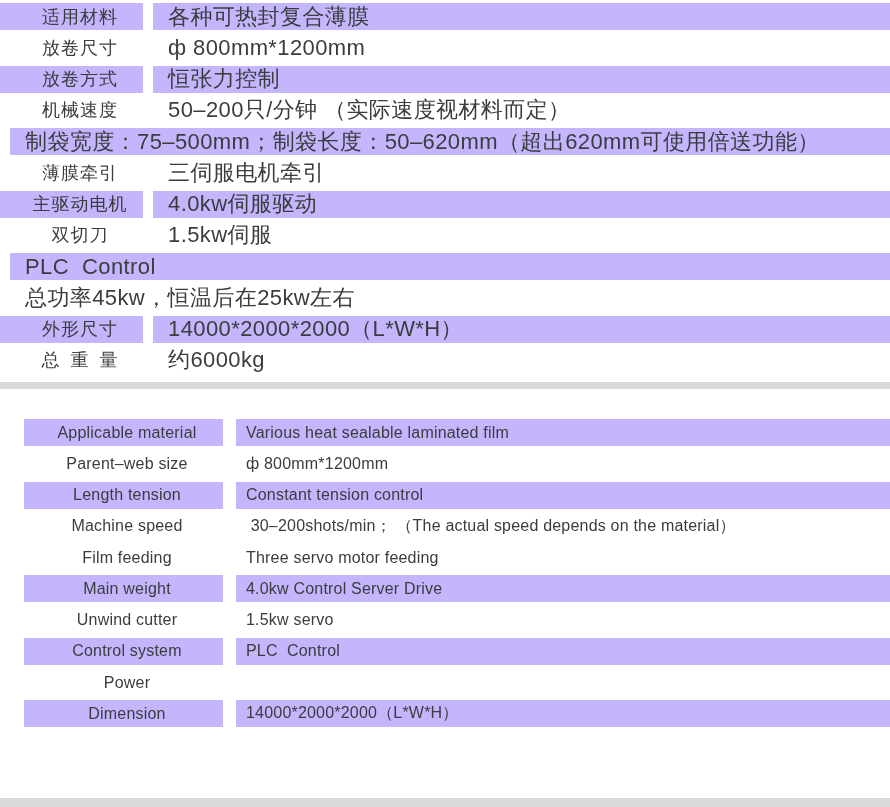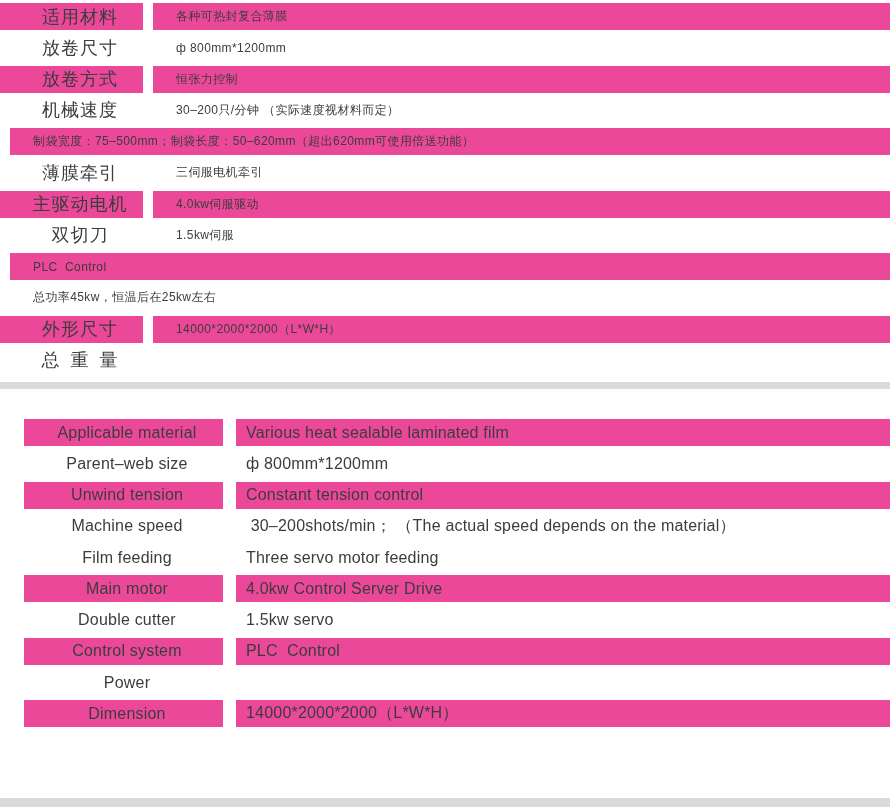--- a/index.html
+++ b/index.html
@@ -16,31 +16,31 @@
   .spec-table { position: absolute; left: 0; width: 890px; }
   #cn-table { top: 3px; }
   #en-table { top: 419px; margin-left: 24px; }
 
   .row { display: flex; height: 27px; margin-bottom: 4.25px; }
   .cell {
     display: flex; align-items: center;
     white-space: pre-wrap;
     overflow: hidden;
   }
-  .shaded .cell { background: #ec4899; }
+  .shaded .cell { background: #c4b5fd; }
 
   
   .cn-label {
     width: 143px; justify-content: center; padding-left: 17px;
     font-size: 18px; letter-spacing: 1px;
   }
   .cn-gap { width: 10px; }
   .cn-value {
-    flex: 1; padding-left: 23px;
-    font-size: 12px; letter-spacing: 0.4px;
+    flex: 1; padding-left: 15px;
+    font-size: 22px; letter-spacing: 0.4px;
   }
 
   
   .en-label {
     width: 199px; justify-content: center; padding-left: 7px;
     font-size: 16px; letter-spacing: 0.2px;
   }
   .en-gap { width: 13px; }
   .en-value {
     flex: 1; padding-left: 10px;
@@ -66,21 +66,21 @@
     <div class="cell cn-value">ф 800mm*1200mm</div>
   </div>
   <div class="row shaded">
     <div class="cell cn-label">放卷方式</div>
     <div class="cn-gap"></div>
     <div class="cell cn-value">恒张力控制</div>
   </div>
   <div class="row">
     <div class="cell cn-label">机械速度</div>
     <div class="cn-gap"></div>
-    <div class="cell cn-value">30–200只/分钟 （实际速度视材料而定）</div>
+    <div class="cell cn-value">50–200只/分钟 （实际速度视材料而定）</div>
   </div>
   <div class="row shaded">
     <div class="cn-gap"></div>
     <div class="cell cn-value">制袋宽度：75–500mm；制袋长度：50–620mm（超出620mm可使用倍送功能）</div>
   </div>
   <div class="row">
     <div class="cell cn-label">薄膜牵引</div>
     <div class="cn-gap"></div>
     <div class="cell cn-value">三伺服电机牵引</div>
   </div>
@@ -103,58 +103,59 @@
     <div class="cell cn-value">总功率45kw，恒温后在25kw左右</div>
   </div>
   <div class="row shaded">
     <div class="cell cn-label">外形尺寸</div>
     <div class="cn-gap"></div>
     <div class="cell cn-value">14000*2000*2000（L*W*H）</div>
   </div>
   <div class="row">
     <div class="cell cn-label">总 重 量</div>
     <div class="cn-gap"></div>
+    <div class="cell cn-value">约6000kg</div>
   </div>
 </div>
 
 <div id="mid-divider" class="divider"></div>
 
 <div id="en-table" class="spec-table">
   <div class="row shaded">
     <div class="cell en-label">Applicable material</div>
     <div class="en-gap"></div>
     <div class="cell en-value">Various heat sealable laminated film</div>
   </div>
   <div class="row">
     <div class="cell en-label">Parent–web size</div>
     <div class="en-gap"></div>
     <div class="cell en-value">ф 800mm*1200mm</div>
   </div>
   <div class="row shaded">
-    <div class="cell en-label">Unwind tension</div>
+    <div class="cell en-label">Length tension</div>
     <div class="en-gap"></div>
     <div class="cell en-value">Constant tension control</div>
   </div>
   <div class="row">
     <div class="cell en-label">Machine speed</div>
     <div class="en-gap"></div>
     <div class="cell en-value"> 30–200shots/min； （The actual speed depends on the material）</div>
   </div>
   <div class="row">
     <div class="cell en-label">Film feeding</div>
     <div class="en-gap"></div>
     <div class="cell en-value">Three servo motor feeding</div>
   </div>
   <div class="row shaded">
-    <div class="cell en-label">Main motor</div>
+    <div class="cell en-label">Main weight</div>
     <div class="en-gap"></div>
     <div class="cell en-value">4.0kw Control Server Drive</div>
   </div>
   <div class="row">
-    <div class="cell en-label">Double cutter</div>
+    <div class="cell en-label">Unwind cutter</div>
     <div class="en-gap"></div>
     <div class="cell en-value">1.5kw servo</div>
   </div>
   <div class="row shaded">
     <div class="cell en-label">Control system</div>
     <div class="en-gap"></div>
     <div class="cell en-value">PLC  Control</div>
   </div>
   <div class="row">
     <div class="cell en-label">Power</div>

